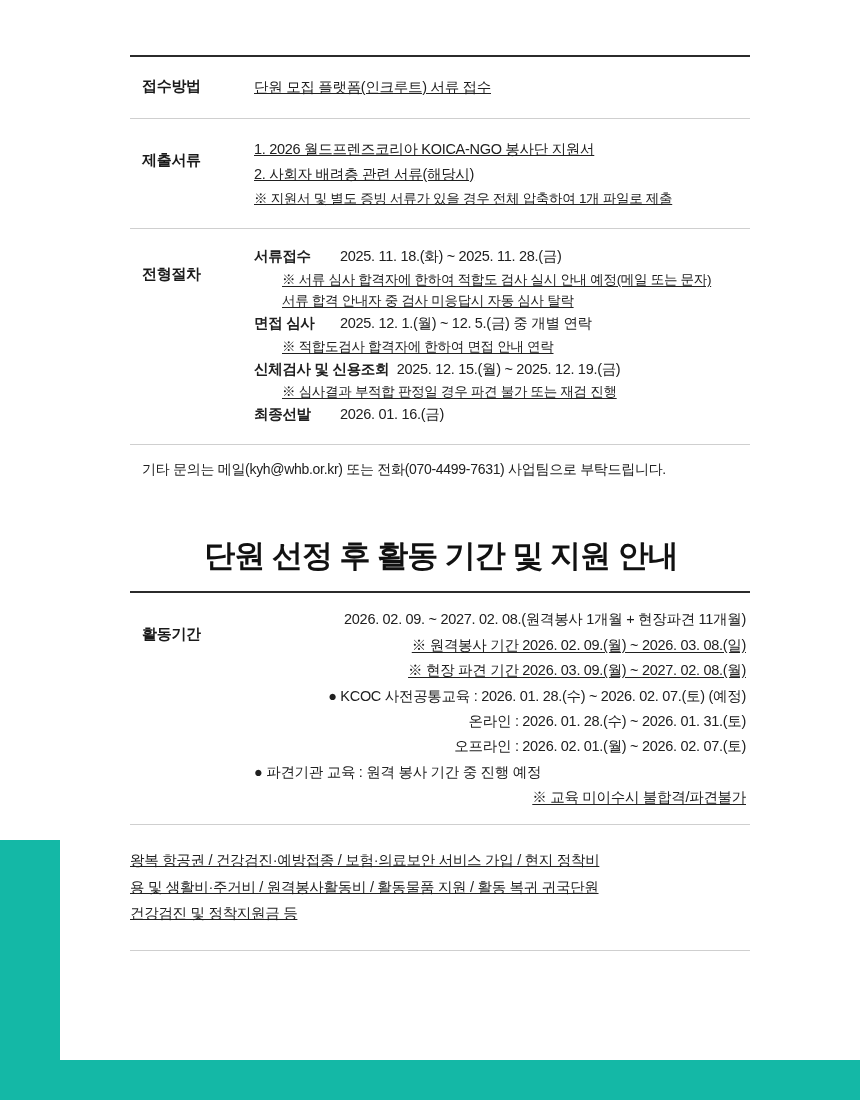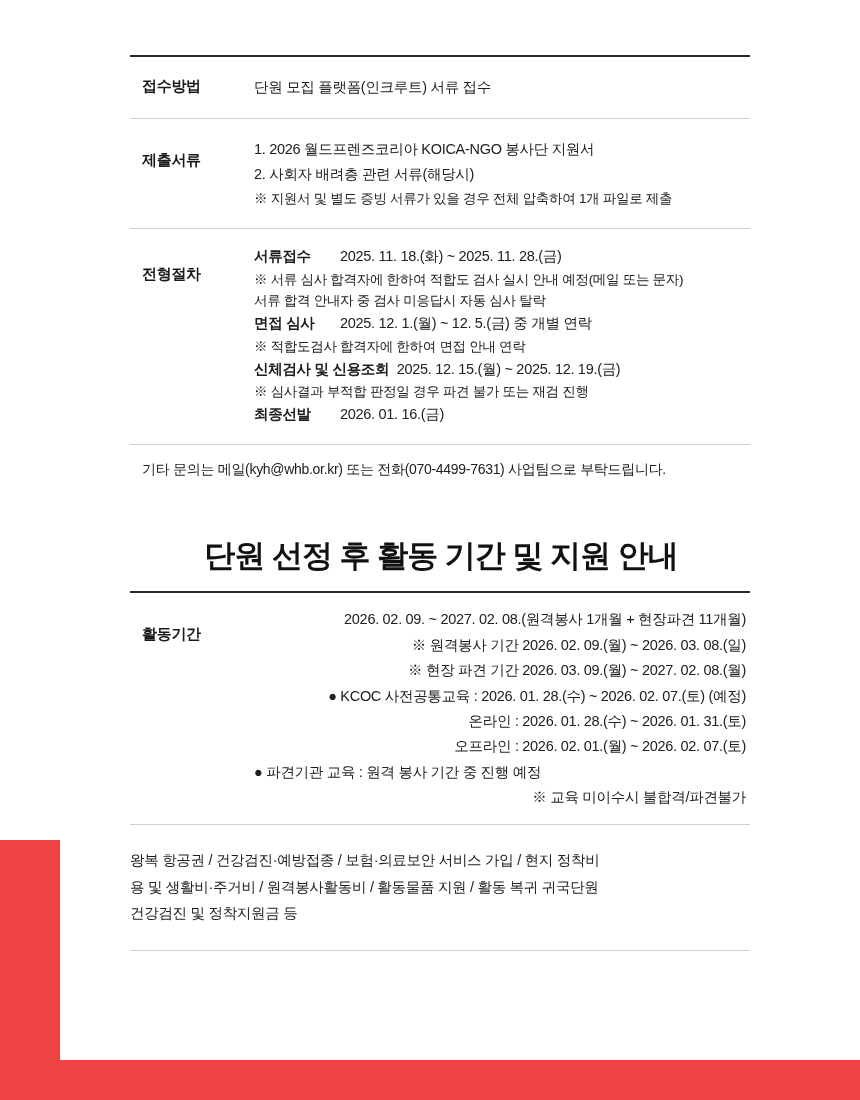--- a/index.html
+++ b/index.html
@@ -11,21 +11,21 @@
     height: 1100px;
     background: #000000;
     font-family: "Liberation Sans", sans-serif;
     color: #1a1a1a;
     overflow: hidden;
   }
   .page {
     position: relative;
     width: 860px;
     height: 1100px;
-    background: #ef4444;
+    background: #14b8a6;
   }
   
   .sheet {
     position: absolute;
     left: 60px;
     top: 0;
     width: 800px;
     height: 1060px;
     background: #ffffff;
   }
@@ -70,40 +70,42 @@
     line-height: 1.5;
   }
   .val {
     flex: 1 1 auto;
     font-size: 14.5px;
     color: #202020;
     padding: 18px 4px 18px 0;
     line-height: 1.72;
     letter-spacing: -0.3px;
   }
-  .val .line { display: block; white-space: nowrap; }
+  .val .line { display: block; white-space: nowrap; text-decoration: underline; }
   .small-note {
     font-size: 13.5px;
   }
 
   
   .proc-line {
     display: block;
     white-space: nowrap;
     line-height: 1.62;
   }
   .proc-line b {
     font-weight: bold;
     display: inline-block;
   }
   .w-seo { min-width: 86px; }
   .w-int { min-width: 86px; }
   .w-fin { min-width: 86px; }
   .und {
+    text-decoration: underline;
     text-underline-offset: 2px;
+    margin-left: 28px;
   }
 
   
   .inquiry {
     font-size: 14px;
     color: #202020;
     padding: 16px 0 0 12px;
     letter-spacing: -0.3px;
     white-space: nowrap;
   }

